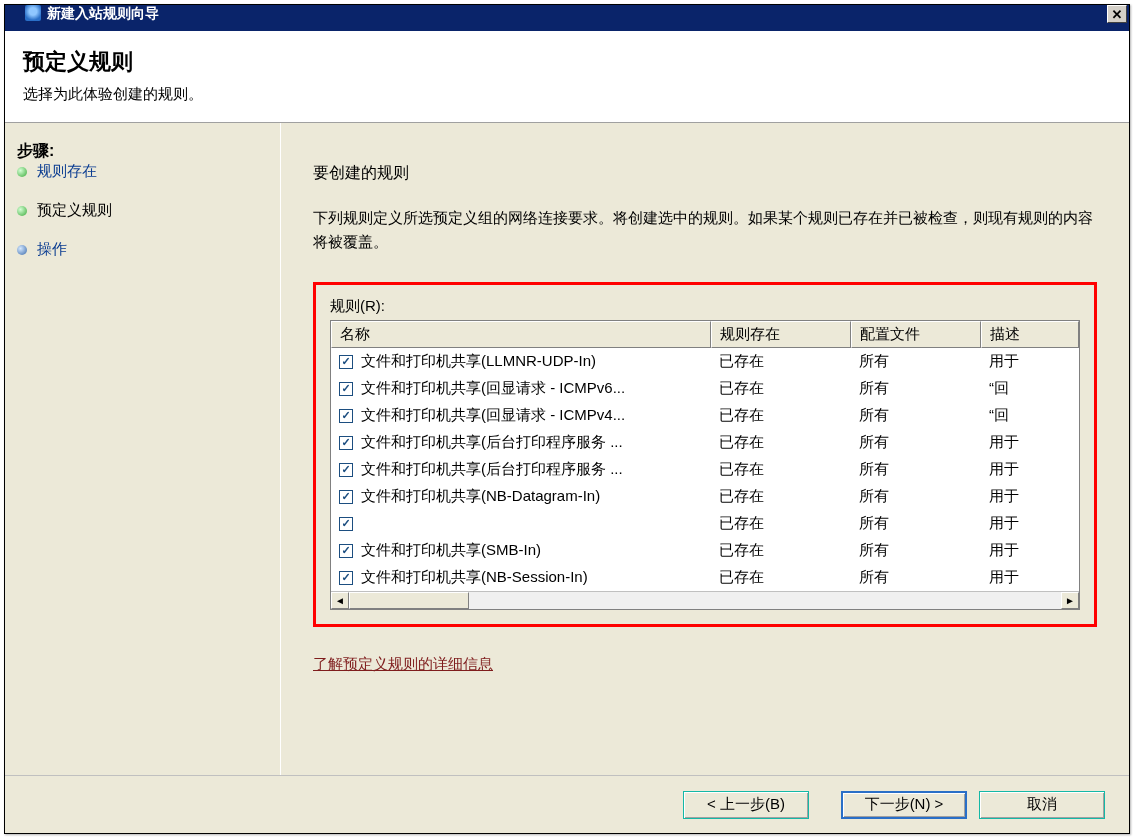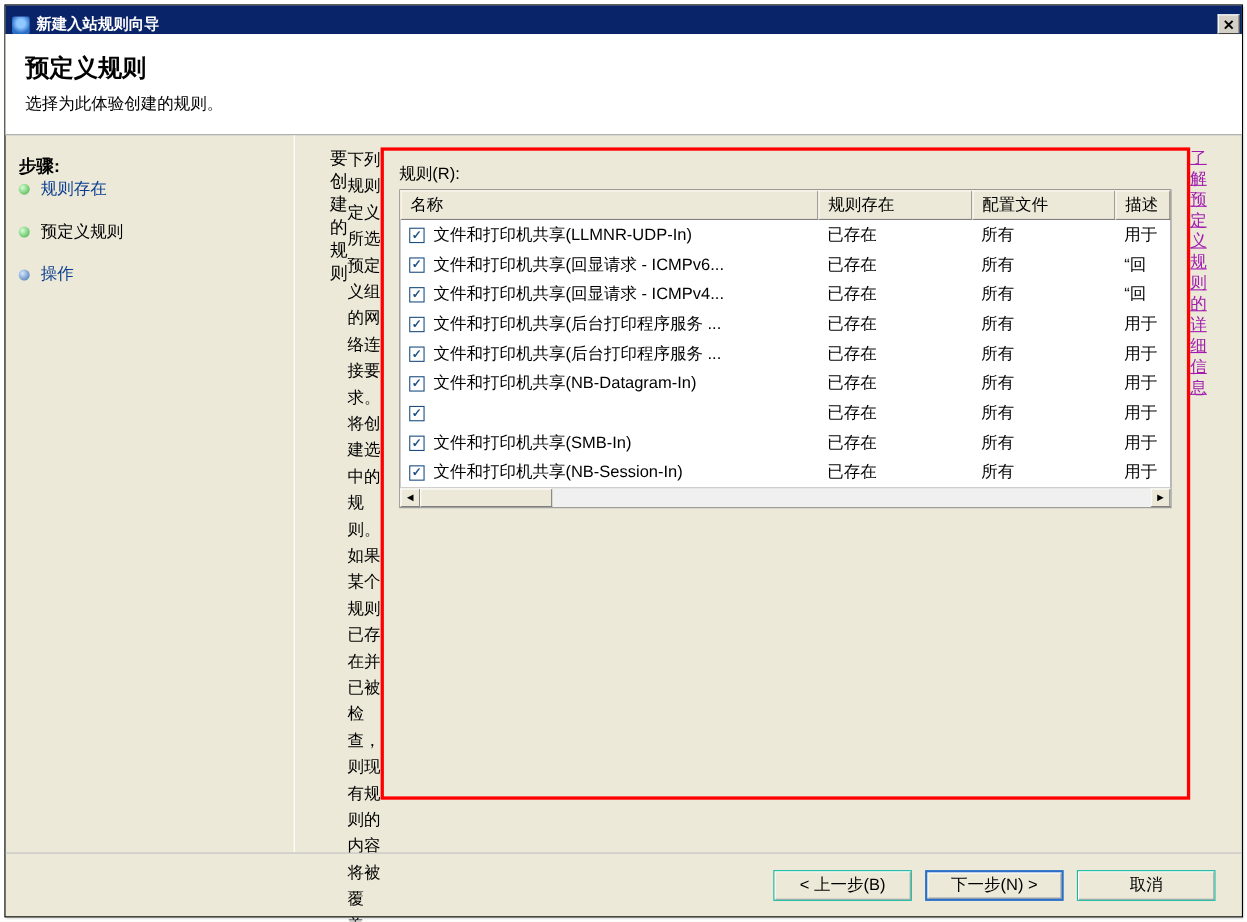--- a/index.html
+++ b/index.html
@@ -14,22 +14,22 @@
   display: flex;
   flex-direction: column;
   box-shadow: 1px 1px 2px rgba(0,0,0,0.3);
 }
 
 .titlebar {
   height: 26px;
   background: linear-gradient(to bottom, #0a246a, #0a246a);
   color: #fff;
   display: flex;
-  align-items: flex-end;
-  padding: 0 2px 0 6px;
+  align-items: flex-start;
+  padding: 0 2px 0 20px;
   font-size: 14px;
   font-weight: bold;
 }
 .titlebar .title-icon {
   width: 16px; height: 16px; margin-right: 6px;
   background: radial-gradient(circle at 50% 40%, #8fc7ff 30%, #2a6fc7 70%);
   border-radius: 2px;
   display: inline-block;
 }
 .titlebar .title-text { flex: 1; }
@@ -76,23 +76,23 @@
   margin-right: 10px;
   display: inline-block;
 }
 .sidebar .bullet.green { background: radial-gradient(circle at 35% 35%, #d4ffd4, #3aaa3a); }
 .sidebar .bullet.blue  { background: radial-gradient(circle at 35% 35%, #d4e8ff, #3a6aaa); }
 .sidebar .step.link span.lbl { color: #0b3d91; }
 .sidebar .step.current span.lbl { color: #000; }
 
 .content {
   flex: 1;
-  padding: 11px 32px 20px 32px;
-  display: flex;
-  flex-direction: row;
+  padding: 40px 32px 20px 32px;
+  display: flex;
+  flex-direction: column;
   font-size: 15px;
 }
 .content .section-title { font-size: 16px; margin-bottom: 22px; }
 .content .instr { line-height: 1.6; margin-bottom: 28px; }
 
 .focus-box {
   border: 3px solid #ff0000;
   padding: 12px 14px 14px 14px;
   margin-bottom: 28px;
 }
@@ -157,21 +157,21 @@
   font-size: 10px;
 }
 .hscroll .sb-track { flex: 1; background: #f0f0f0; position: relative; }
 .hscroll .sb-thumb {
   position: absolute; left: 0; top: 0; bottom: 0; width: 120px;
   background: #ece9d8;
   border: 1px solid #fff;
   border-right-color: #808080; border-bottom-color: #808080;
 }
 
-.learn-link { color: #a21caf; text-decoration: underline; cursor: pointer; font-size: 15px; }
+.learn-link { color: #7f1d1d; text-decoration: underline; cursor: pointer; font-size: 15px; }
 
 .footer {
   height: 58px;
   display: flex;
   align-items: center;
   justify-content: flex-end;
   padding: 0 24px;
   gap: 12px;
   border-top: 1px solid #c0c0c0;
 }
@@ -181,20 +181,21 @@
   padding: 0 14px;
   background: #ece9d8;
   border: 1px solid #14b8a6;
   box-shadow: inset 1px 1px 0 #fff, inset -1px -1px 0 #a0a0a0;
   font-size: 15px;
   cursor: pointer;
   font-family: inherit;
 }
 .win-btn.default {
   border: 2px solid #2a6fc7;
+  margin-left: 20px;
 }
 </style>
 </head>
 <body>
 
 <div class="window">
 
   <div class="titlebar">
     <span class="title-icon"></span>
     <span class="title-text">新建入站规则向导</span>

